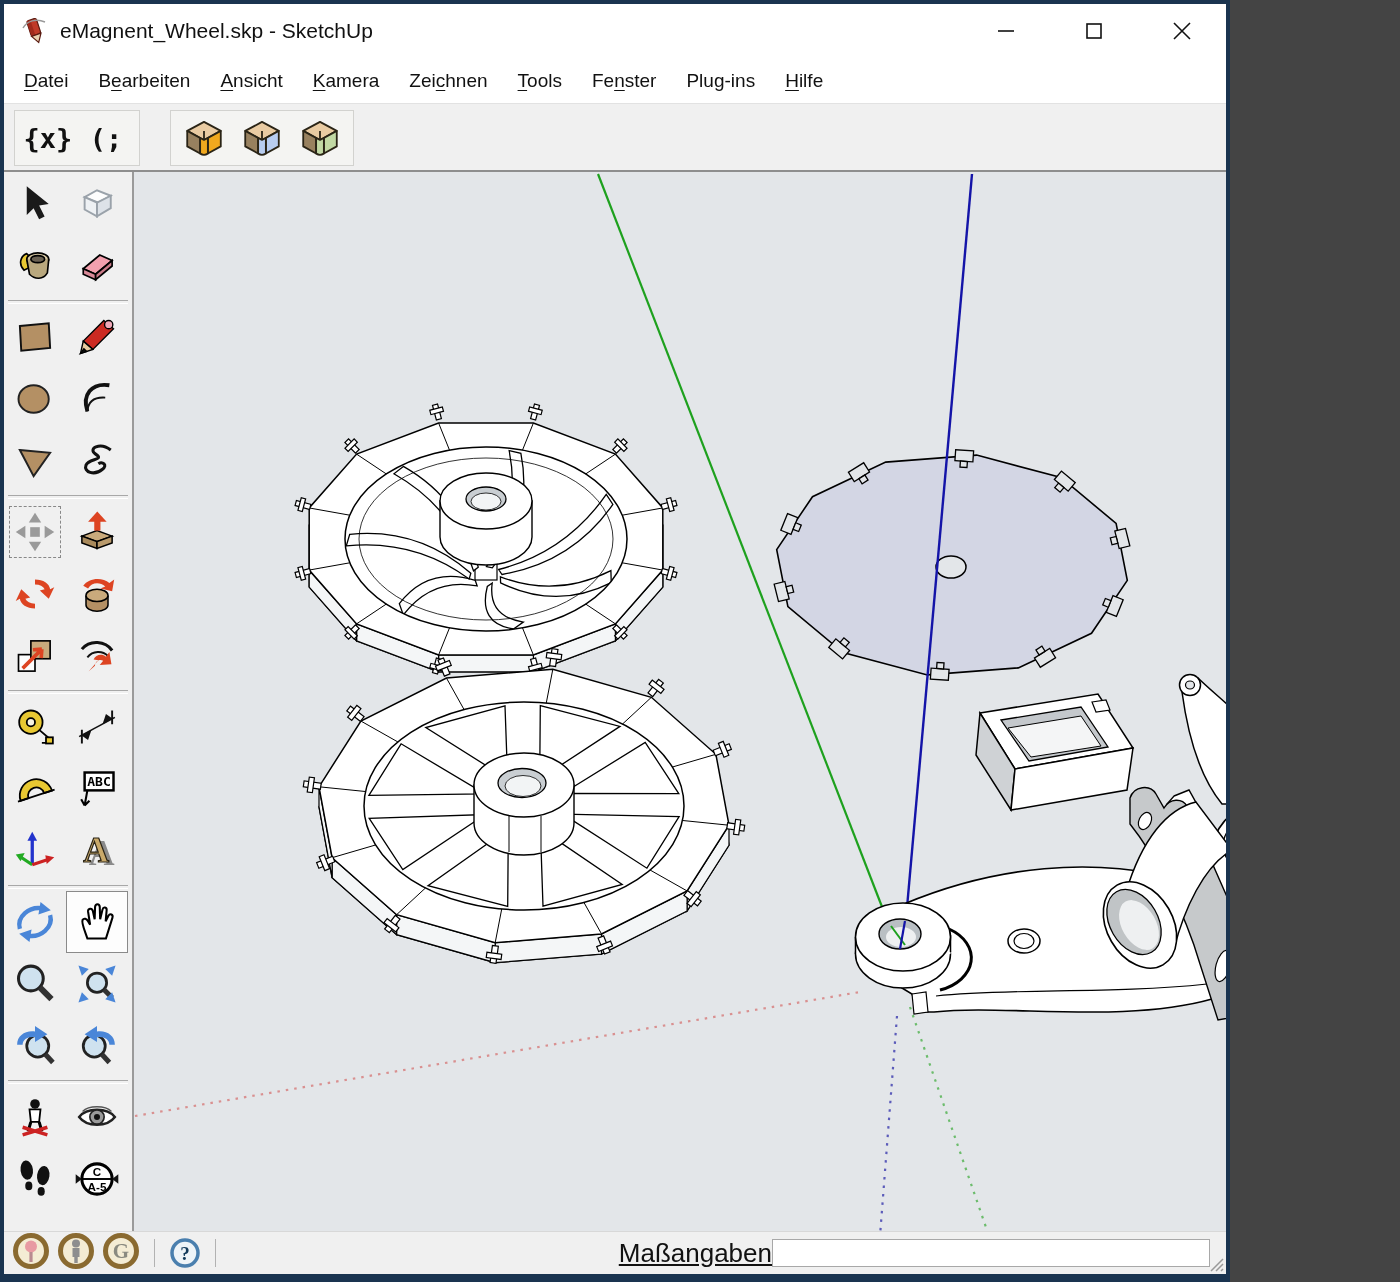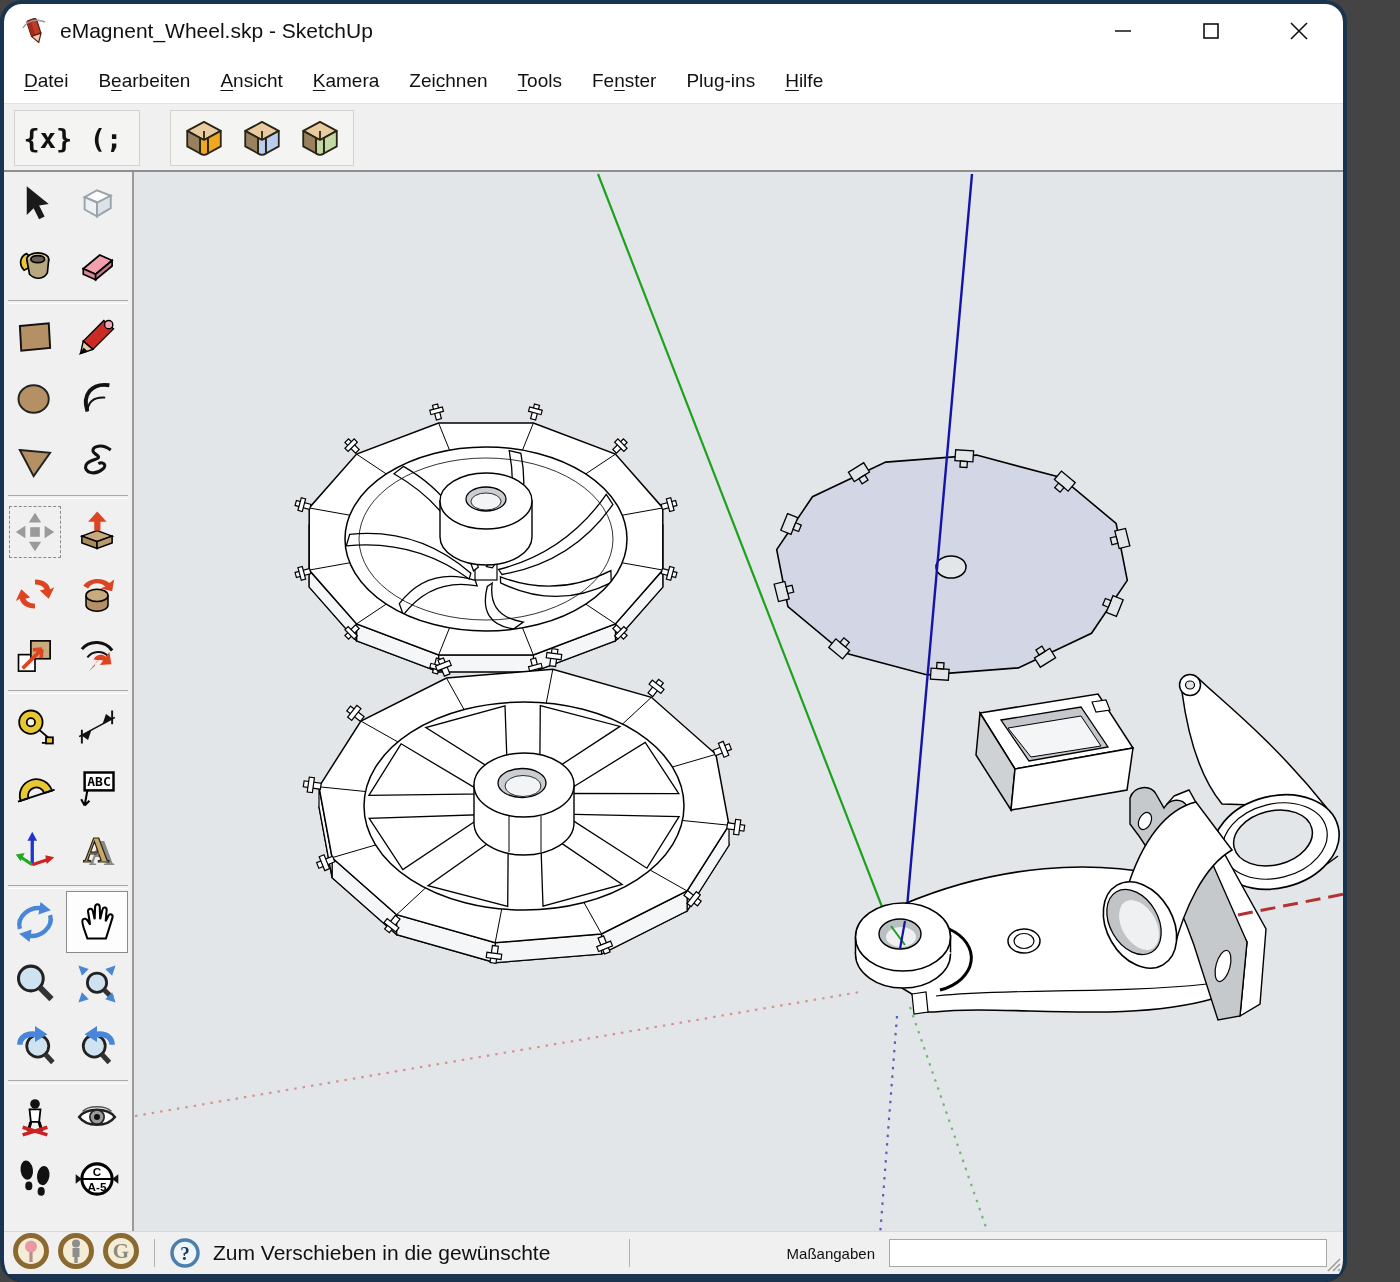--- a/index.html
+++ b/index.html
@@ -1,19 +1,19 @@
 <!DOCTYPE html>
 <html><head>
 <meta charset="utf-8">
 <style>
   html,body{margin:0;padding:0;background:#444;}
-  .window{position:relative;width:1347px;height:1282px;background:#0f172a;
+  .window{position:relative;width:1230px;height:1282px;background:#0f172a;
     font-family:"Liberation Sans",sans-serif;overflow:hidden;
     border-left:4px solid #1a3450;border-right:4px solid #1a3450;
-    border-top:4px solid #1a3450;box-sizing:border-box;border-radius:22px;}
+    border-top:4px solid #1a3450;box-sizing:border-box;}
   .bottom-border{position:absolute;left:0;right:0;bottom:0;height:8px;background:#1a3450;}
   
   .titlebar{position:absolute;left:0;top:0;right:0;height:54px;background:#fff;display:flex;align-items:center;}
   .titlebar .appicon{margin:0 10px 0 16px;width:30px;height:30px;}
   .titlebar .title{font-size:21px;color:#111;}
   .wincontrols{position:absolute;right:0;top:0;height:54px;display:flex;}
   .winbtn{width:88px;height:54px;display:flex;align-items:center;justify-content:center;}
   
   .menubar{position:absolute;left:0;top:54px;right:0;height:46px;background:#fff;display:flex;align-items:center;padding-left:20px;border-bottom:1px solid #e2e2e2;box-sizing:border-box;}
   .menuitem{font-size:19px;color:#111;margin-right:30px;cursor:default;}
@@ -36,21 +36,21 @@
   
   .viewport{position:absolute;left:130px;top:168px;right:0;bottom:50px;background:#e3e6e9;}
   .viewport svg{display:block;}
   
   .statusbar{position:absolute;left:0;right:0;bottom:8px;height:42px;background:#f0f0f0;border-top:1px solid #d8d8d8;display:flex;align-items:center;}
   .geo-badges{display:flex;gap:7px;padding-left:8px;}
   .sdiv{width:1px;height:28px;background:#b2b2b2;margin:0 14px;}
   .helpmsg{display:flex;align-items:center;gap:12px;}
   .statusmsg{width:402px;overflow:hidden;white-space:nowrap;font-size:21px;color:#111;}
   .spacer{flex:1;}
-  .mlabel{font-size:15px;color:#111;margin-right:14px;}
+  .mlabel{font-size:26px;color:#111;text-decoration:underline;}
   .minput{width:438px;height:28px;border:1px solid #a8a8a8;background:#fff;font-size:18px;padding:0 6px;box-sizing:border-box;margin-right:16px;}
   .grip{position:absolute;right:2px;bottom:2px;}
 </style>
 </head>
 <body>
 
 <div class="window">
 
   <div class="titlebar">
     <svg class="appicon" viewBox="0 0 30 30">
@@ -732,21 +732,20 @@
             <circle cx="19" cy="19" r="15.5" fill="#f4ecd4" stroke="#8a6a30" stroke-width="5"></circle>
             <text x="19" y="26" text-anchor="middle" font-size="21" font-weight="bold" fill="#8a8a80" font-family="Liberation Serif,serif">G</text>
           </svg></div>
       </div>
     <div class="sdiv"></div>
     <div class="helpmsg">
       <svg width="32" height="32" viewBox="0 0 32 32">
         <circle cx="16" cy="16" r="13" fill="#eef4f8" stroke="#4a7fae" stroke-width="3.5"></circle>
         <text x="16" y="23" text-anchor="middle" font-size="19" font-weight="bold" fill="#123a5a" font-family="Liberation Serif, serif">?</text>
       </svg>
-      <div class="statusmsg">Zum Verschieben in die gewünschte</div>
     </div>
     <div class="sdiv"></div>
     <div class="spacer"></div>
     <div class="mlabel">Maßangaben</div>
     <input class="minput" type="text" value="" style="">
     <svg class="grip" width="16" height="16" viewBox="0 0 16 16">
       <path d="M15 3 L3 15 M15 8 L8 15 M15 13 L13 15" stroke="#9a9a9a" stroke-width="1.5"></path>
     </svg>
   </div>
 

